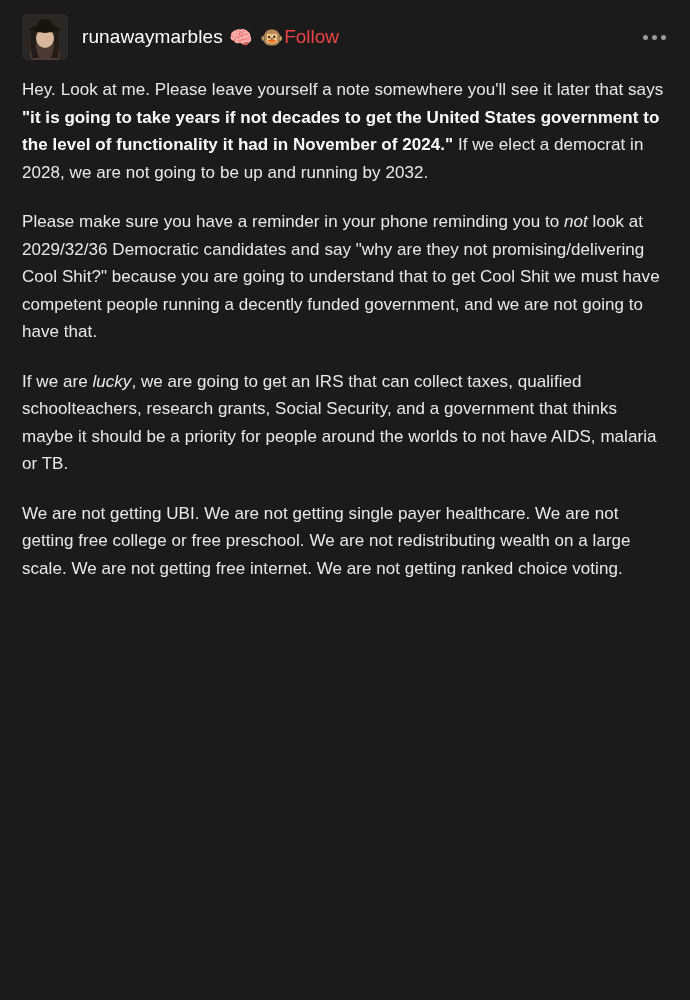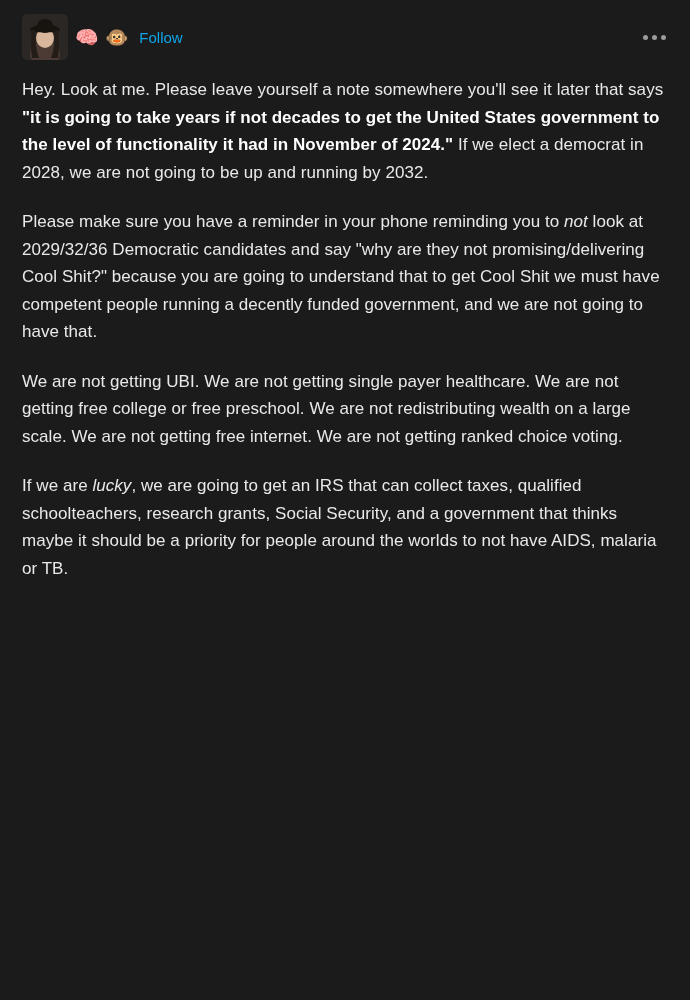--- a/index.html
+++ b/index.html
@@ -43,23 +43,22 @@
     margin-left: 14px;
     white-space: nowrap;
     letter-spacing: 0.1px;
   }
   .emoji {
     font-size: 19px;
     margin-left: 7px;
     line-height: 1;
   }
   .follow {
-    font-size: 15px;
-    color: #0ea5e9;
-    margin-left: 10px;
+    font-size: 19px;
+    color: #ef4444;
     cursor: pointer;
     white-space: nowrap;
   }
   .spacer { flex: 1 1 auto; }
   .more-icon {
     display: flex;
     align-items: center;
     gap: 4px;
     padding: 6px 2px;
     cursor: pointer;
@@ -95,33 +94,34 @@
         <rect width="46" height="46" fill="#2a2724"></rect>
         <ellipse cx="23" cy="40" rx="15" ry="13" fill="#4b3b34"></ellipse>
         <ellipse cx="23" cy="24" rx="9" ry="10" fill="#d9b79c"></ellipse>
         <path d="M8 15 Q23 4 38 15 Q38 19 23 18 Q8 19 8 15 Z" fill="#17140f"></path>
         <ellipse cx="23" cy="12" rx="8" ry="7" fill="#17140f"></ellipse>
         <path d="M13 16 Q13 34 17 44 L10 44 Q8 30 10 16 Z" fill="#241c17"></path>
         <path d="M33 16 Q33 34 29 44 L36 44 Q38 30 36 16 Z" fill="#241c17"></path>
       </svg>
     </div>
 
+    <span class="username">runawaymarbles</span>
     <span class="emoji">🧠</span>
     <span class="emoji">🐵</span>
     <span class="follow">Follow</span>
 
     <span class="spacer"></span>
 
     <div class="more-icon">
       <i></i>
       <i></i>
       <i></i>
     </div>
   </div>
 
   <div class="post-body">
     <p><span>Hey. Look at me. Please leave yourself a note somewhere you'll see it later that says </span><b>"it is going to take years if not decades to get the United States government to the level of functionality it had in November of 2024."</b><span> If we elect a democrat in 2028, we are not going to be up and running by 2032.</span></p>
     <p><span>Please make sure you have a reminder in your phone reminding you to </span><i>not</i><span> look at 2029/32/36 Democratic candidates and say "why are they not promising/delivering Cool Shit?" because you are going to understand that to get Cool Shit we must have competent people running a decently funded government, and we are not going to have that.</span></p>
+    <p><span>If we are </span><i>lucky</i><span>, we are going to get an IRS that can collect taxes, qualified schoolteachers, research grants, Social Security, and a government that thinks maybe it should be a priority for people around the worlds to not have AIDS, malaria or TB.</span></p>
     <p><span>We are not getting UBI. We are not getting single payer healthcare. We are not getting free college or free preschool. We are not redistributing wealth on a large scale. We are not getting free internet. We are not getting ranked choice voting.</span></p>
-    <p><span>If we are </span><i>lucky</i><span>, we are going to get an IRS that can collect taxes, qualified schoolteachers, research grants, Social Security, and a government that thinks maybe it should be a priority for people around the worlds to not have AIDS, malaria or TB.</span></p>
   </div>
 
 </div>
 
 </body></html>

